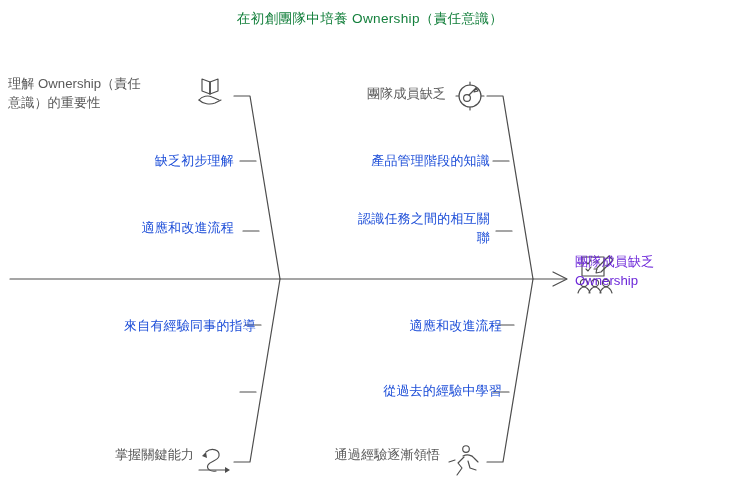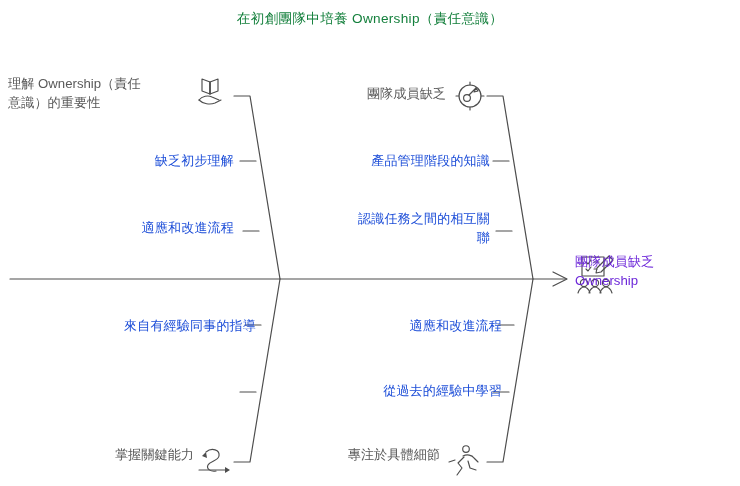--- a/index.html
+++ b/index.html
@@ -167,21 +167,21 @@
       <path d="M578 293 c1 -4 4 -6 6 -6 c2 0 5 2 6 6"></path>
       <path d="M589 293 c1 -4 4 -6 6 -6 c2 0 5 2 6 6"></path>
       <path d="M600 293 c1 -4 4 -6 6 -6 c2 0 5 2 6 6"></path>
     </g>
   </svg>
 
   <div class="cat-head" id="cat-head-0">理解 Ownership（責任
 意識）的重要性</div>
   <div class="cat-head" id="cat-head-1">團隊成員缺乏</div>
   <div class="cat-head" id="cat-head-2">掌握關鍵能力</div>
-  <div class="cat-head" id="cat-head-3">專注於具體細節</div>
+  <div class="cat-head" id="cat-head-3">通過經驗逐漸領悟</div>
 
   <div class="lbl right-al" id="cause-0-0">缺乏初步理解</div>
   <div class="lbl right-al" id="cause-0-1">適應和改進流程</div>
 
   <div class="lbl right-al" id="cause-1-0">產品管理階段的知識</div>
   <div class="lbl right-al" id="cause-1-1">認識任務之間的相互關
 聯</div>
 
   <div class="lbl right-al" id="cause-2-0">來自有經驗同事的指導</div>
 

